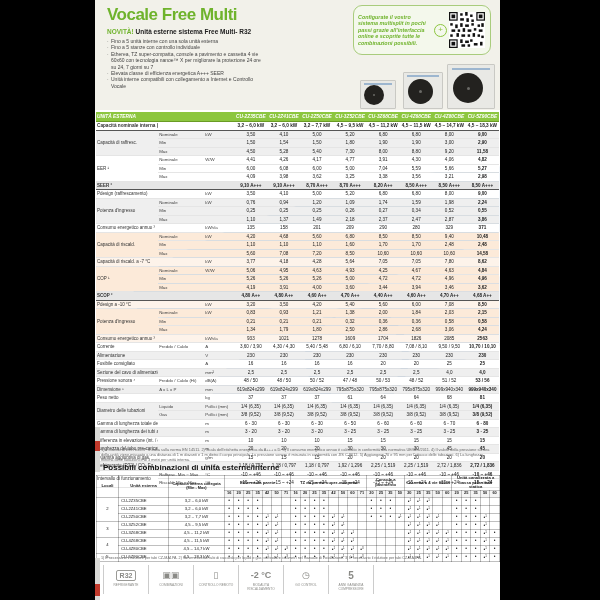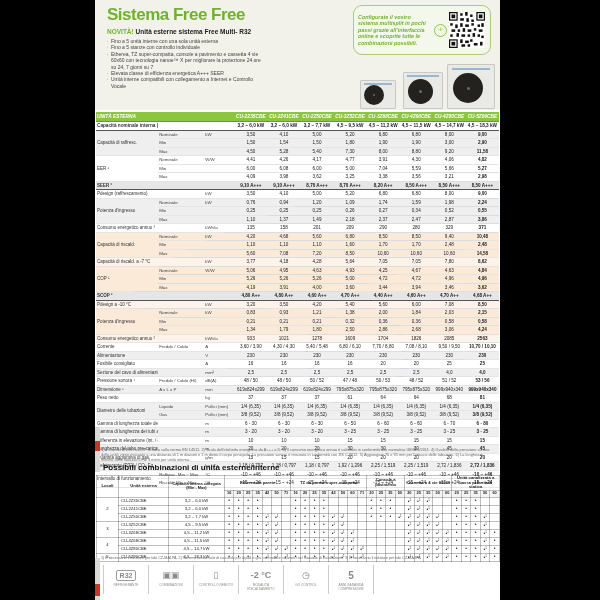--- a/index.html
+++ b/index.html
@@ -60,21 +60,21 @@
   .wm2{left:110px;top:300px;width:380px;height:80px;background:rgba(120,170,220,0.08);transform:rotate(-16deg);border-radius:48%;}
   .wmc{left:210px;top:305px;width:90px;height:90px;border:7px solid rgba(120,170,220,0.10);border-radius:50%;}
 </style>
 </head>
 <body>
 
 <div id="canvas">
   <div id="page">
     <div id="headband"></div>
 
-    <div id="title">Sistema Free Free</div>
+    <div id="title">Vocale Free Multi</div>
     <div id="novita"><span class="nv">NOVITÀ!</span><span> Unità esterne sistema Free Multi- R32</span></div>
     <ul id="bullets">
         <li>Fino a 5 unità interne con una sola unità esterna</li>
         <li>Fino a 5 stanze con controllo individuale</li>
         <li>Etherea, TZ super-compatta, console a pavimento e cassetta 4 vie 60x60 con tecnologia nanoe™ X per migliorare la protezione 24 ore su 24, 7 giorni su 7</li>
         <li>Elevata classe di efficienza energetica A+++ SEER</li>
         <li>Unità interne compatibili con collegamento a Internet e Controllo Vocale</li>
       </ul>
 
     <div id="promo">

